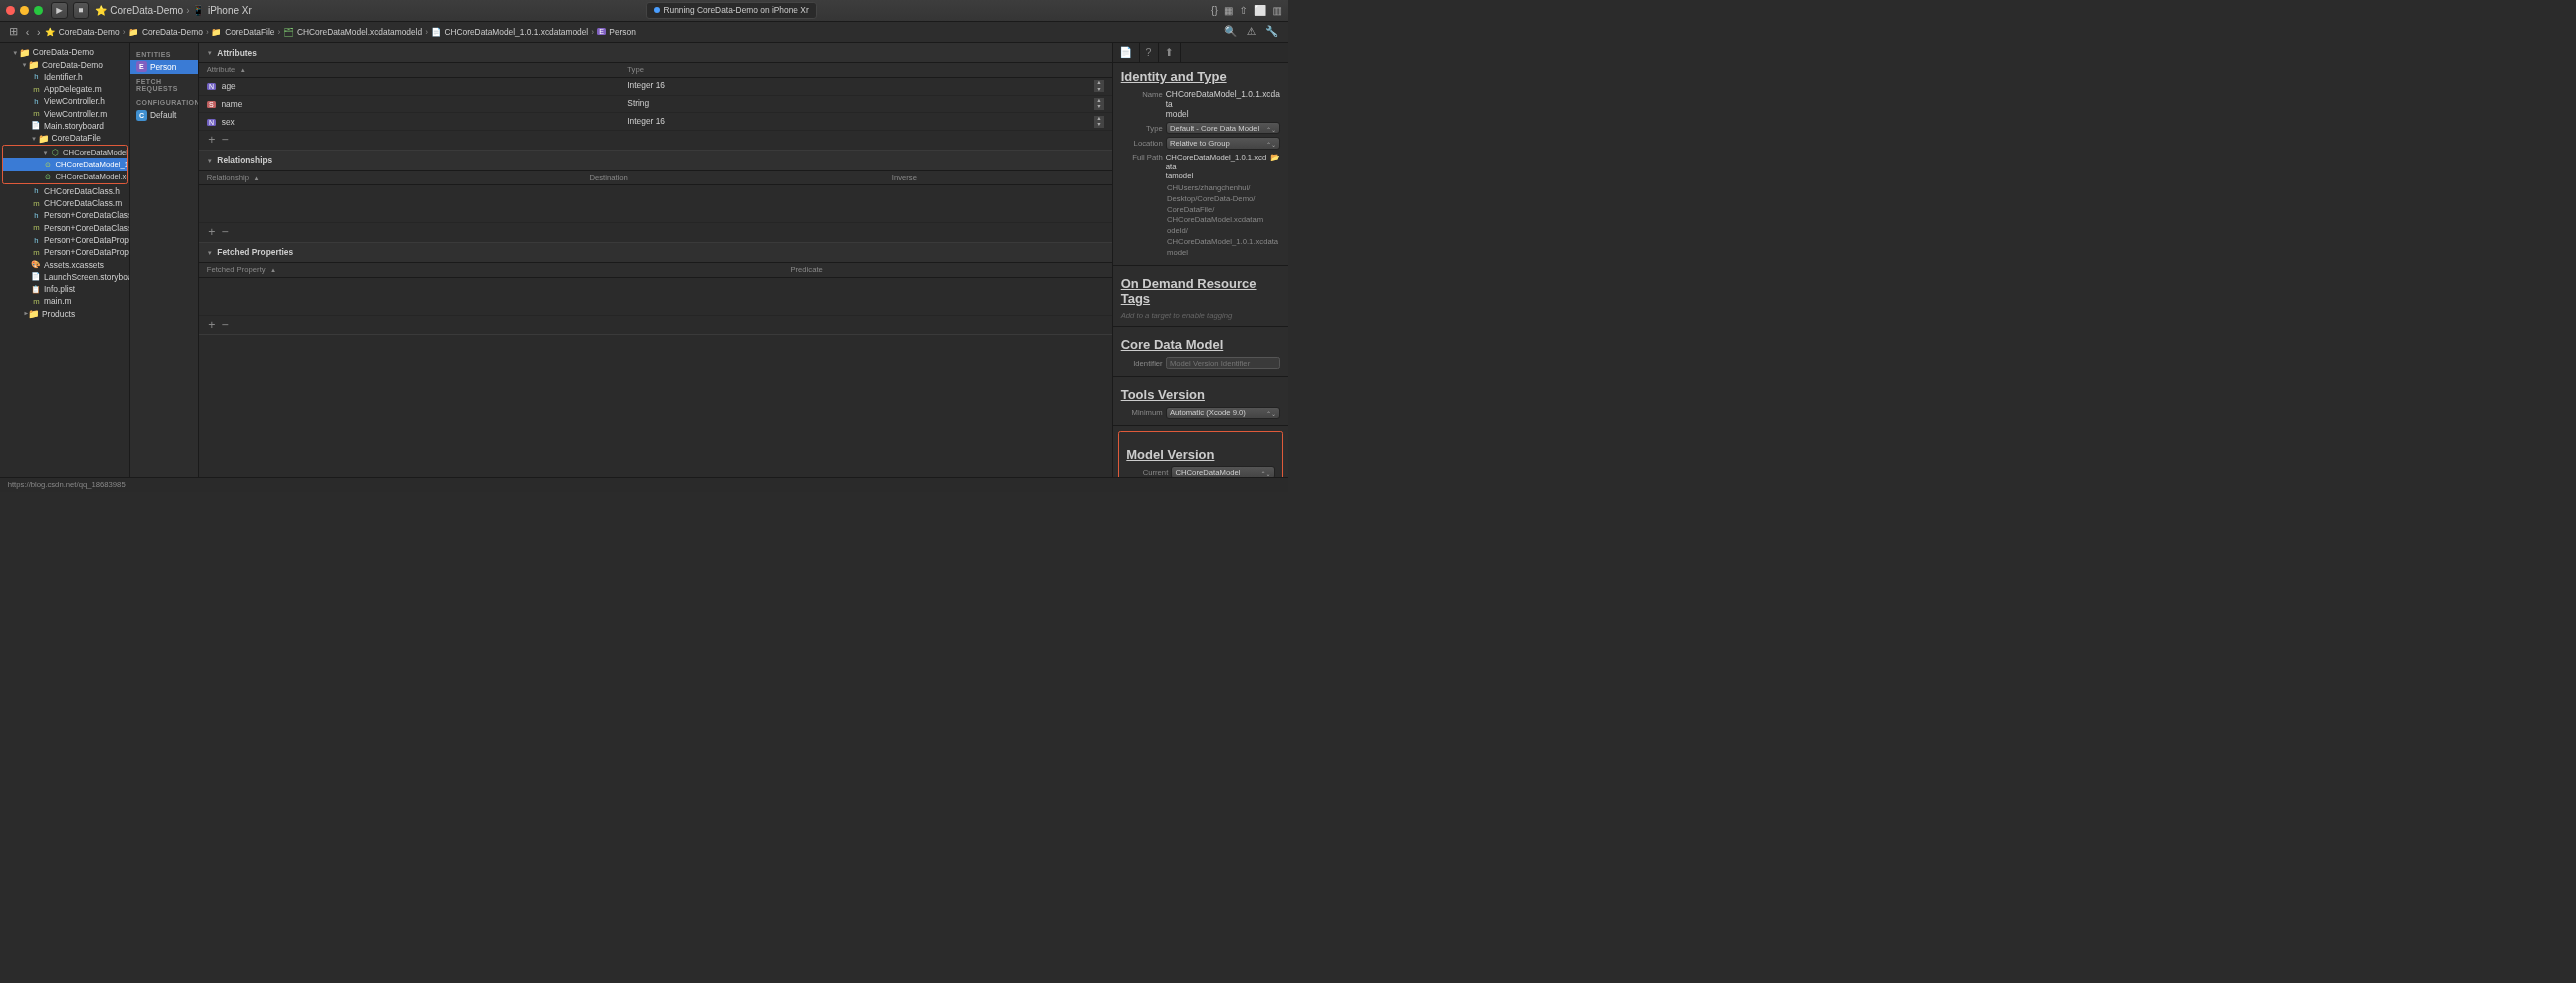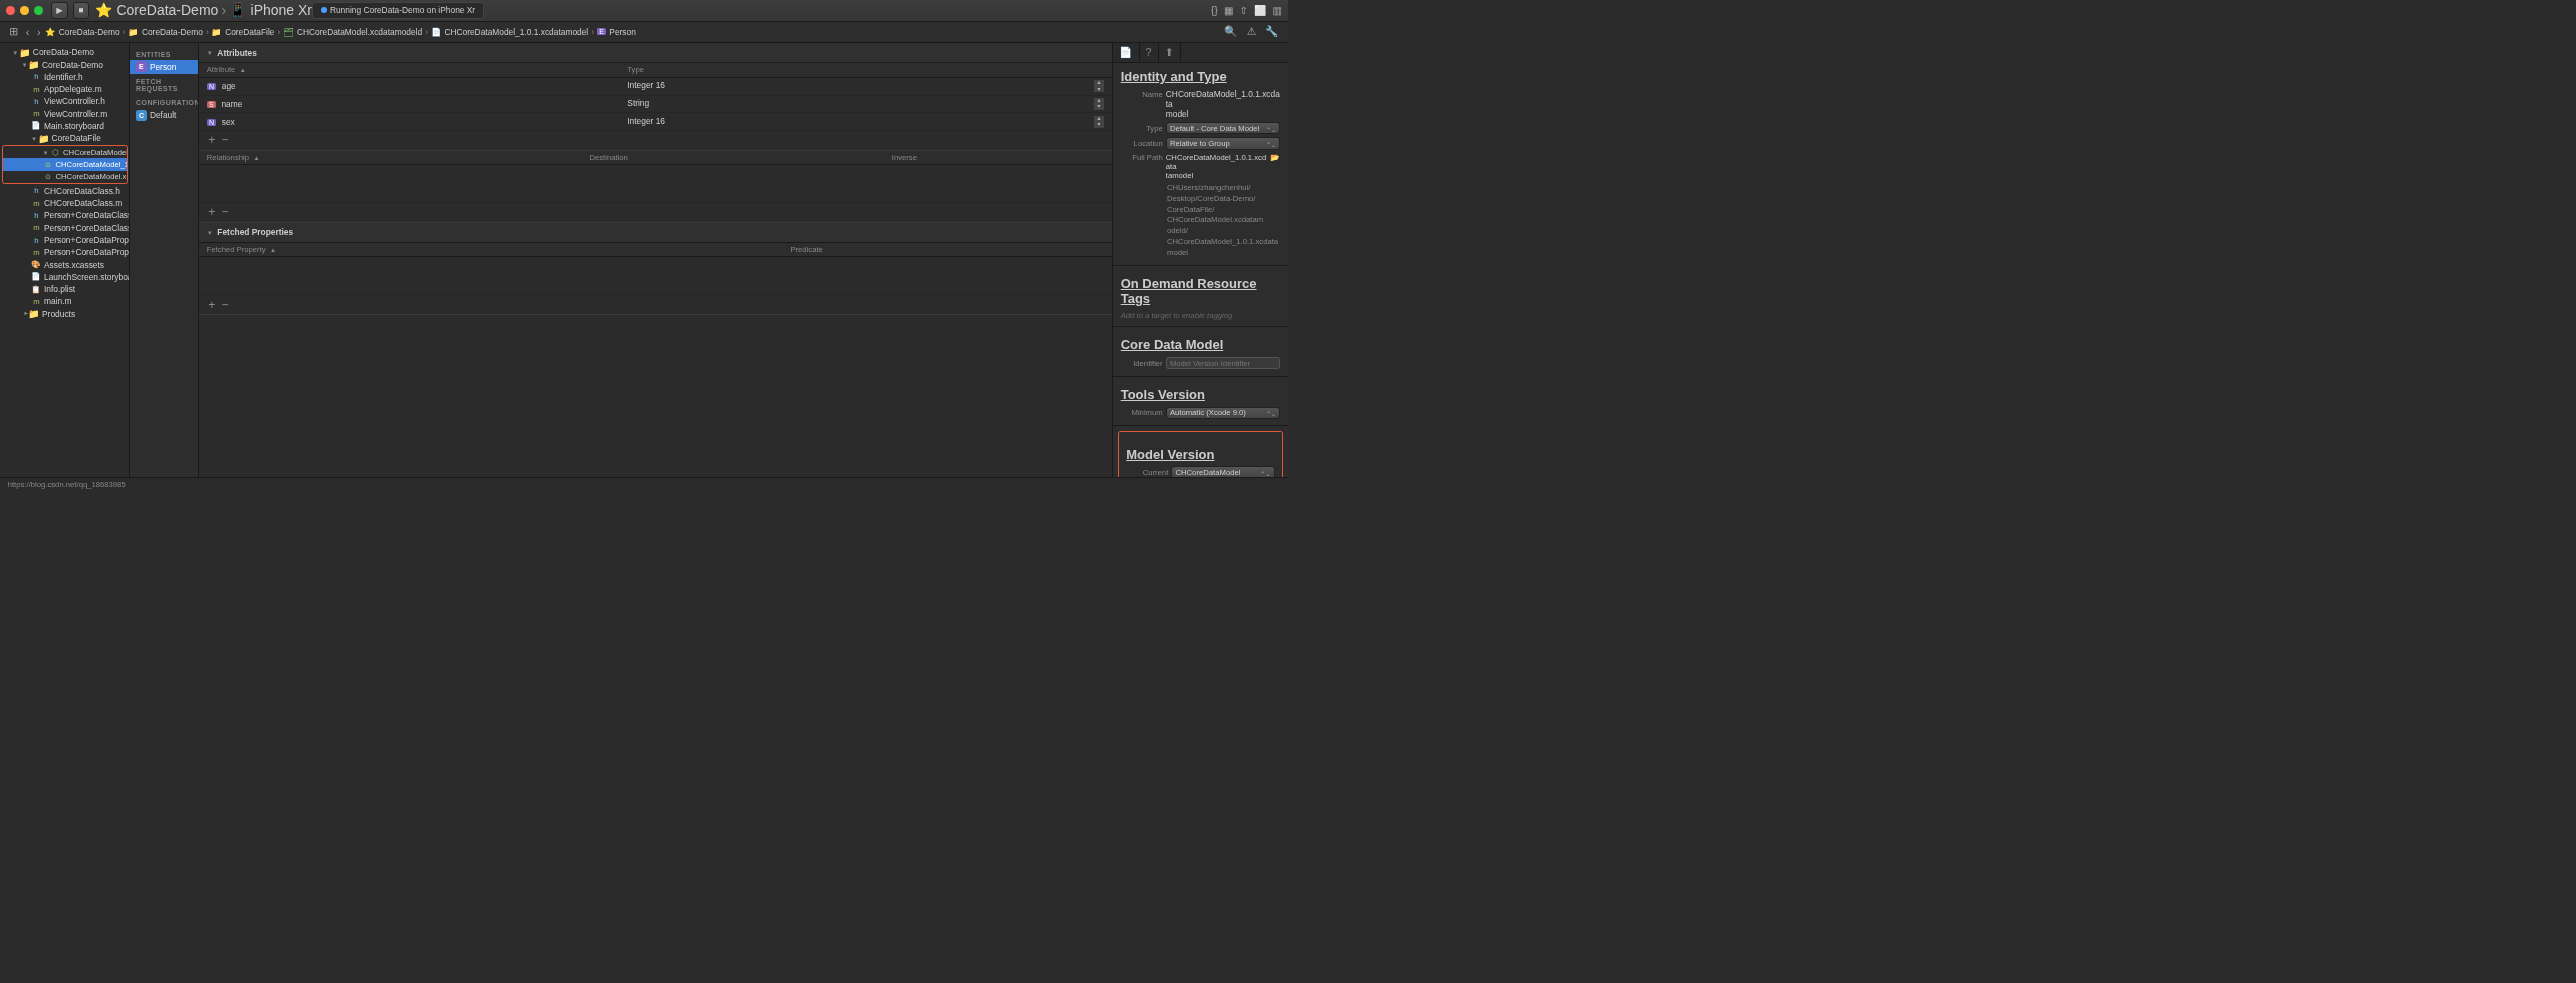--- a/index.html
+++ b/index.html
@@ -344,27 +344,27 @@
     <div class="traffic-light tl-close"></div>
     <div class="traffic-light tl-minimize"></div>
     <div class="traffic-light tl-maximize"></div>
   </div>
 
   <div style="display:flex;align-items:center;gap:4.6px;margin-right:6.1px;">
     <div class="toolbar-btn">▶</div>
     <div class="toolbar-btn">■</div>
   </div>
 
-  <div style="display:flex;align-items:center;gap:3.1px;font-size:14px;color:#ccc;">
+  <div style="display:flex;align-items:center;gap:3.1px;font-size:10px;color:#ccc;">
     <span>⭐ CoreData-Demo</span>
     <span style="color:#888;">›</span>
     <span>📱 iPhone Xr</span>
   </div>
 
-  <div style="flex:1;display:flex;">
+  <div style="flex:1;display:flex;justify-content:center;">
     <div class="run-indicator">
       <div class="run-dot"></div>
       <span>Running CoreData-Demo on iPhone Xr</span>
     </div>
   </div>
 
   <div class="title-bar-right">
     <span class="tb-icon">{}</span>
     <span class="tb-icon">▦</span>
     <span class="tb-icon">⇧</span>
@@ -578,20 +578,24 @@
           </tr>
         </tbody>
       </table>
       <div class="table-actions">
         <button class="table-action-btn">+</button>
         <button class="table-action-btn">−</button>
       </div>
     </div>
 
     <div class="editor-section">
+      <div class="section-header">
+        <span class="triangle">▼</span>
+        <span>Relationships</span>
+      </div>
       <table class="editor-table">
         <thead>
           <tr>
             <th>
               Relationship <span class="sort-arrow">▲</span>
             </th>
             <th>Destination</th>
             <th>Inverse</th>
           </tr>
         </thead>

